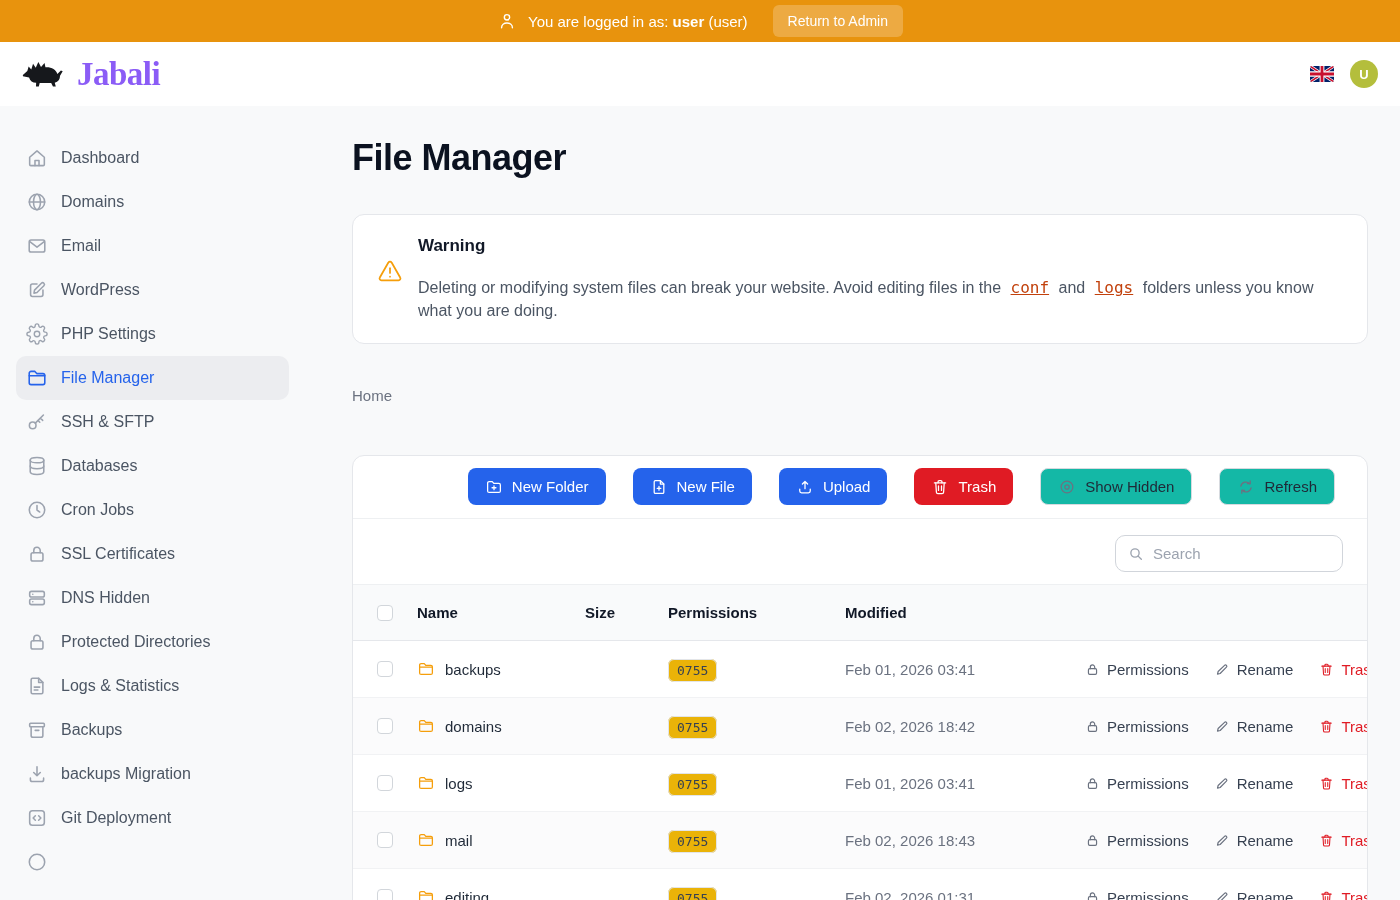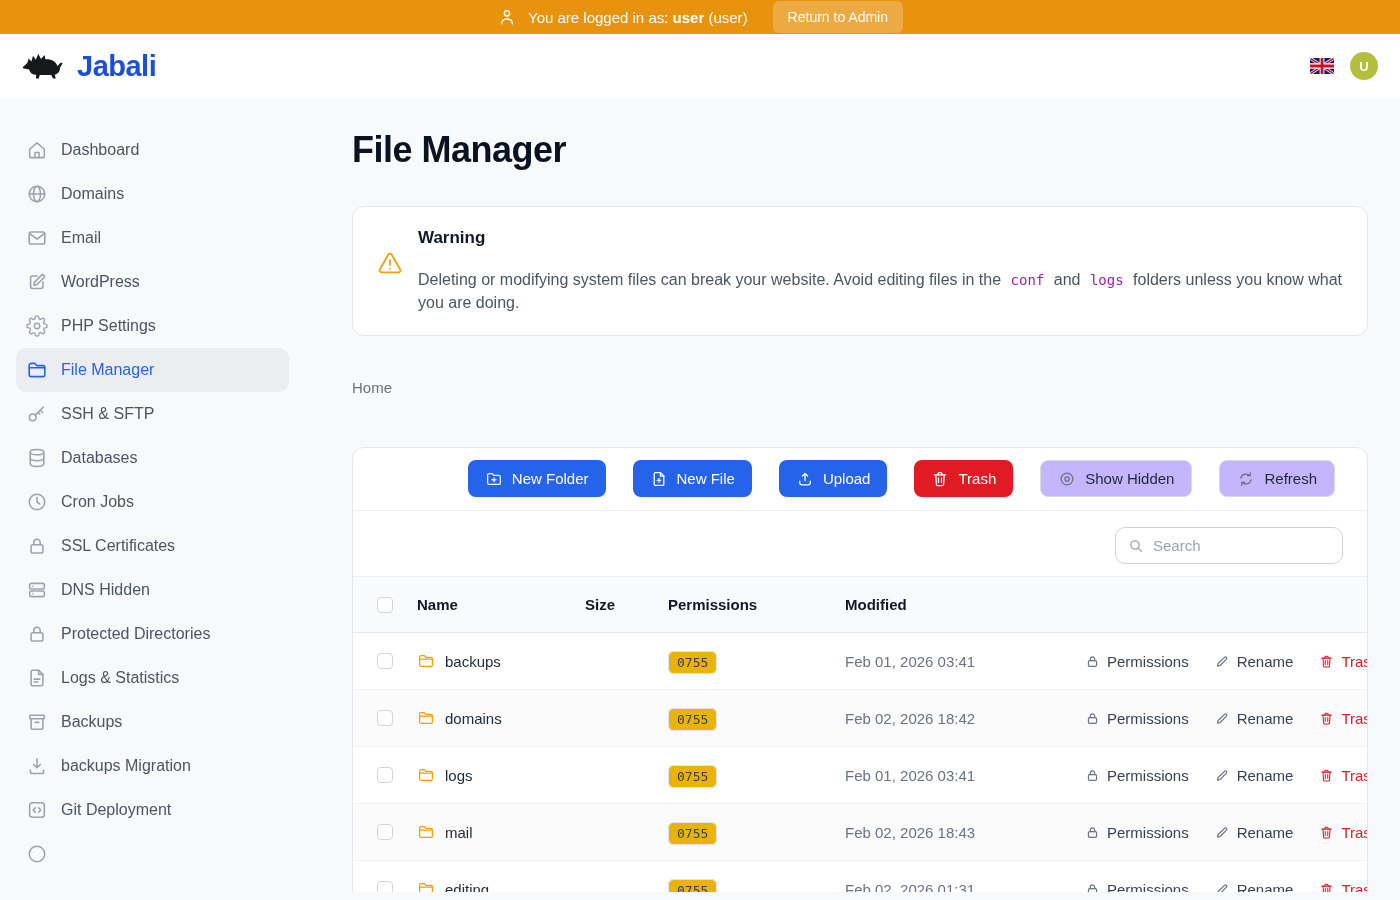--- a/index.html
+++ b/index.html
@@ -1,33 +1,33 @@
 <!DOCTYPE html>
 <html><head>
 <meta charset="utf-8">
 <style>
   * { margin:0; padding:0; box-sizing:border-box; }
   html,body { width:1400px; height:900px; overflow:hidden; background:#F8F9FA;
     font-family:"Liberation Sans", sans-serif; color:#1F2937; }
 
   
-  .banner { height:34px; background:#E8930D; color:#fff; display:flex;
+  .banner { height:42px; background:#E8930D; color:#fff; display:flex;
     align-items:center; justify-content:center; gap:11px; font-size:15px; }
   .banner .icon20 { width:20px; height:20px; display:inline-flex; }
   .banner b { font-weight:700; }
   .banner-btn { background:rgba(255,255,255,.22); color:#fff; border:none;
     border-radius:6px; padding:8px 15px; font-size:14px; margin-left:14px;
     font-family:inherit; cursor:pointer; }
 
   
   .header { height:64px; background:#fff; display:flex; align-items:center;
     padding:0 22px; }
   .brand { display:flex; align-items:center; gap:9px; }
   .brand-logo { width:46px; height:32px; }
-  .brand-name { font-size:29px; font-weight:800; color:#1d4ed8; letter-spacing:-0.5px; }
+  .brand-name { font-size:33px; font-weight:800; color:#8b5cf6; letter-spacing:-0.5px;font-family:Liberation Serif, serif; }
   .header-right { margin-left:auto; display:flex; align-items:center; gap:16px; }
   .flag { width:24px; height:16px; border-radius:2px; overflow:hidden; display:inline-flex; cursor:pointer; }
   .avatar { width:28px; height:28px; border-radius:50%; background:#B4BE3C; color:#fff;
     font-weight:700; font-size:13px; display:flex; align-items:center; justify-content:center; cursor:pointer; }
 
   
   .layout { display:flex; height:794px; }
   .sidebar { width:305px; flex-shrink:0; padding-top:30px; overflow:hidden; }
   .side-item { display:flex; align-items:center; gap:13px; height:44px; margin:0 16px;
     padding:0 10px; border-radius:10px; color:#4B5563; font-size:16px; cursor:pointer; }
@@ -38,35 +38,35 @@
   .main { flex:1; padding:31px 32px 0 47px; overflow:hidden; }
   .page-title { font-size:36px; font-weight:800; color:#0B1220; letter-spacing:-0.5px;
     margin-bottom:35px; }
 
   
   .warning-card { background:#fff; border:1px solid #E5E7EB; border-radius:12px;
     padding:21px 24px; display:flex; gap:15px; margin-bottom:43px; }
   .warn-icon { width:26px; height:26px; color:#F59E0B; flex-shrink:0; margin-top:22px; }
   .warn-title { font-weight:700; font-size:17px; color:#111827; margin-bottom:20px; }
   .warn-text { color:#4B5563; font-size:16px; line-height:1.45; max-width:965px; }
-  .warn-text code { font-family:"DejaVu Sans Mono", monospace; font-size:14px;
-    color:#a21caf; padding:0 5px; }
+  .warn-text code { font-family:"DejaVu Sans Mono", monospace; font-size:16px;
+    color:#c2410c; padding:0 5px;text-decoration:underline; }
 
   .breadcrumb { color:#6B7280; font-size:15px; margin-bottom:51px; cursor:pointer; }
 
   
   .card { background:#fff; border:1px solid #E5E7EB; border-radius:12px; overflow:hidden; }
   .toolbar { display:flex; justify-content:flex-end; align-items:center; gap:27px;
     padding:12px 32px 13px; border-bottom:1px solid #EEF0F2; }
   .btn { height:37px; display:inline-flex; align-items:center; gap:9px; padding:0 17px;
     border-radius:8px; font-size:15px; border:none; font-family:inherit; cursor:pointer; }
   .btn .icon18 { width:18px; height:18px; display:inline-flex; }
   .btn-blue { background:#2563EB; color:#fff; }
   .btn-red { background:#E01B24; color:#fff; }
-  .btn-outline { background:#c4b5fd; color:#1F2937; border:1px solid #D7DADF; }
+  .btn-outline { background:#14b8a6; color:#1F2937; border:1px solid #D7DADF; }
   .btn-outline .icon18 { color:#6B7280; }
 
   .search-row { display:flex; justify-content:flex-end; padding:16px 24px 12px;
     border-bottom:1px solid #EEF0F2; }
   .search-box { width:228px; height:37px; border:1px solid #D1D5DB; border-radius:10px;
     display:flex; align-items:center; gap:9px; padding:0 12px; background:#fff; }
   .search-box .icon16 { width:16px; height:16px; color:#9CA3AF; flex-shrink:0; }
   .search-box input { border:none; outline:none; font-size:15px; width:100%;
     color:#a21caf; font-family:inherit; background:transparent; }
   .search-box input::placeholder { color:#9CA3AF; }

